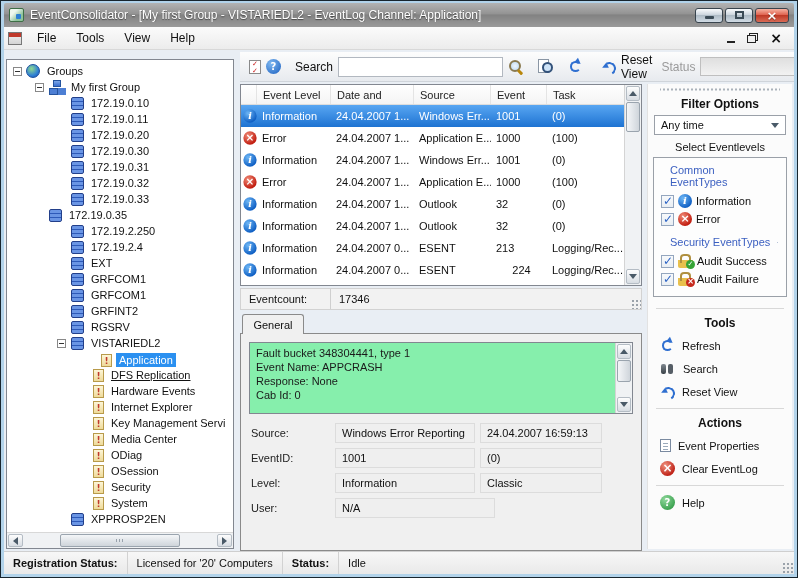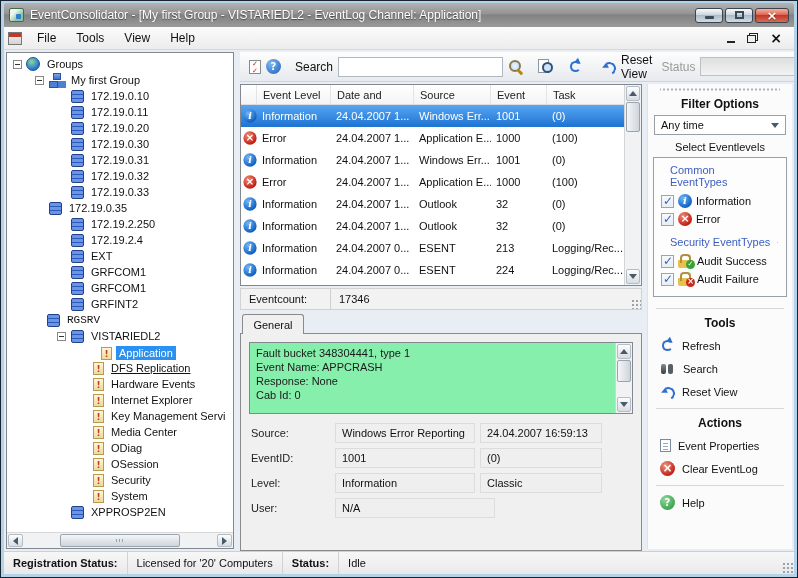--- a/index.html
+++ b/index.html
@@ -25,21 +25,21 @@
 .mdi{margin-left:auto;display:flex;gap:12px;align-items:center;padding-right:8px}
 .mdi-min{width:8px;height:2px;background:#222;margin-top:7px}
 .mdi-restore{width:11px;height:10px;position:relative}
 .mdi-restore::before{content:"";position:absolute;right:0;top:0;width:7px;height:6px;border:1px solid #222}
 .mdi-restore::after{content:"";position:absolute;left:0;bottom:0;width:7px;height:6px;border:1px solid #222;background:#efefef}
 .mdi-close::after{content:"\00d7";font:bold 14px/12px "DejaVu Sans",sans-serif;color:#111}
 
 .client{flex:1;display:flex;flex-direction:column;background:#e9eef4;overflow:hidden}
 .content{flex:1;display:flex;overflow:hidden}
 
-.tree{width:228px;margin:2px 0 2px 2px;background:#fff;border:1px solid #828790;position:relative;padding-top:3px;overflow:hidden;flex:none}
+.tree{width:228px;margin:9px 0 2px 2px;background:#fff;border:1px solid #828790;position:relative;padding-top:3px;overflow:hidden;flex:none}
 .tree-item{height:16px;display:flex;align-items:center;white-space:nowrap}
 .exp{width:9px;height:9px;border:1px solid #888;background:#fff;position:relative;flex:none;margin-right:4px}
 .exp::after{content:"";position:absolute;left:1px;right:1px;top:3px;height:1px;background:#333}
 .exp.hid{border-color:transparent;background:transparent}
 .exp.hid::after{display:none}
 .ic{position:relative;display:inline-block;flex:none;width:14px;height:14px}
 .tree-item .ic{margin-right:4px}
 .tree-label{padding:1px 3px}
 .tree-label.sel{background:#2b90f0;color:#fff}
 
@@ -272,21 +272,21 @@
             <div class="tree-item" style="padding-left: 50px;">
               <span class="exp hid"></span>
               <span class="ic ic-db"></span>
               <span class="tree-label">GRFCOM1</span>
             </div>
             <div class="tree-item" style="padding-left: 50px;">
               <span class="exp hid"></span>
               <span class="ic ic-db"></span>
               <span class="tree-label">GRFINT2</span>
             </div>
-            <div class="tree-item" style="padding-left: 26px; font-family: Liberation Mono, monospace;">
+            <div class="tree-item" style="padding-left: 50px;">
               <span class="exp hid"></span>
               <span class="ic ic-db"></span>
               <span class="tree-label">RGSRV</span>
             </div>
             <div class="tree-item" style="padding-left: 50px;">
               <span class="exp"></span>
               <span class="ic ic-db"></span>
               <span class="tree-label">VISTARIEDL2</span>
             </div>
             <div class="tree-item" style="padding-left: 80px; align-items: flex-end;">
@@ -475,21 +475,21 @@
                       <span class="tcell" style="width: 56px;">213</span>
                       <span class="tcell" style="flex: 1 1 0%;">Logging/Rec...</span>
                     </div>
                     <div class="trow">
                       <span class="tcell ic-cell" style="width: 16px;">
                         <span class="ic ic-info"></span>
                       </span>
                       <span class="tcell" style="width: 74px;">Information</span>
                       <span class="tcell" style="width: 83px;">24.04.2007 0...</span>
                       <span class="tcell" style="width: 77px;">ESENT</span>
-                      <span class="tcell" style="width: 56px;">224</span>
+                      <span class="tcell" style="width: 56px; text-align: center;">224</span>
                       <span class="tcell" style="flex: 1 1 0%;">Logging/Rec...</span>
                     </div>
                     <div class="trow">
                       <span class="tcell" style="width: 56px;"></span>
                       <span class="tcell" style="flex: 1 1 0%;"></span>
                     </div>
                   </div>
               </div>
               <div class="vscroll">
                 <span class="sb-btn">

